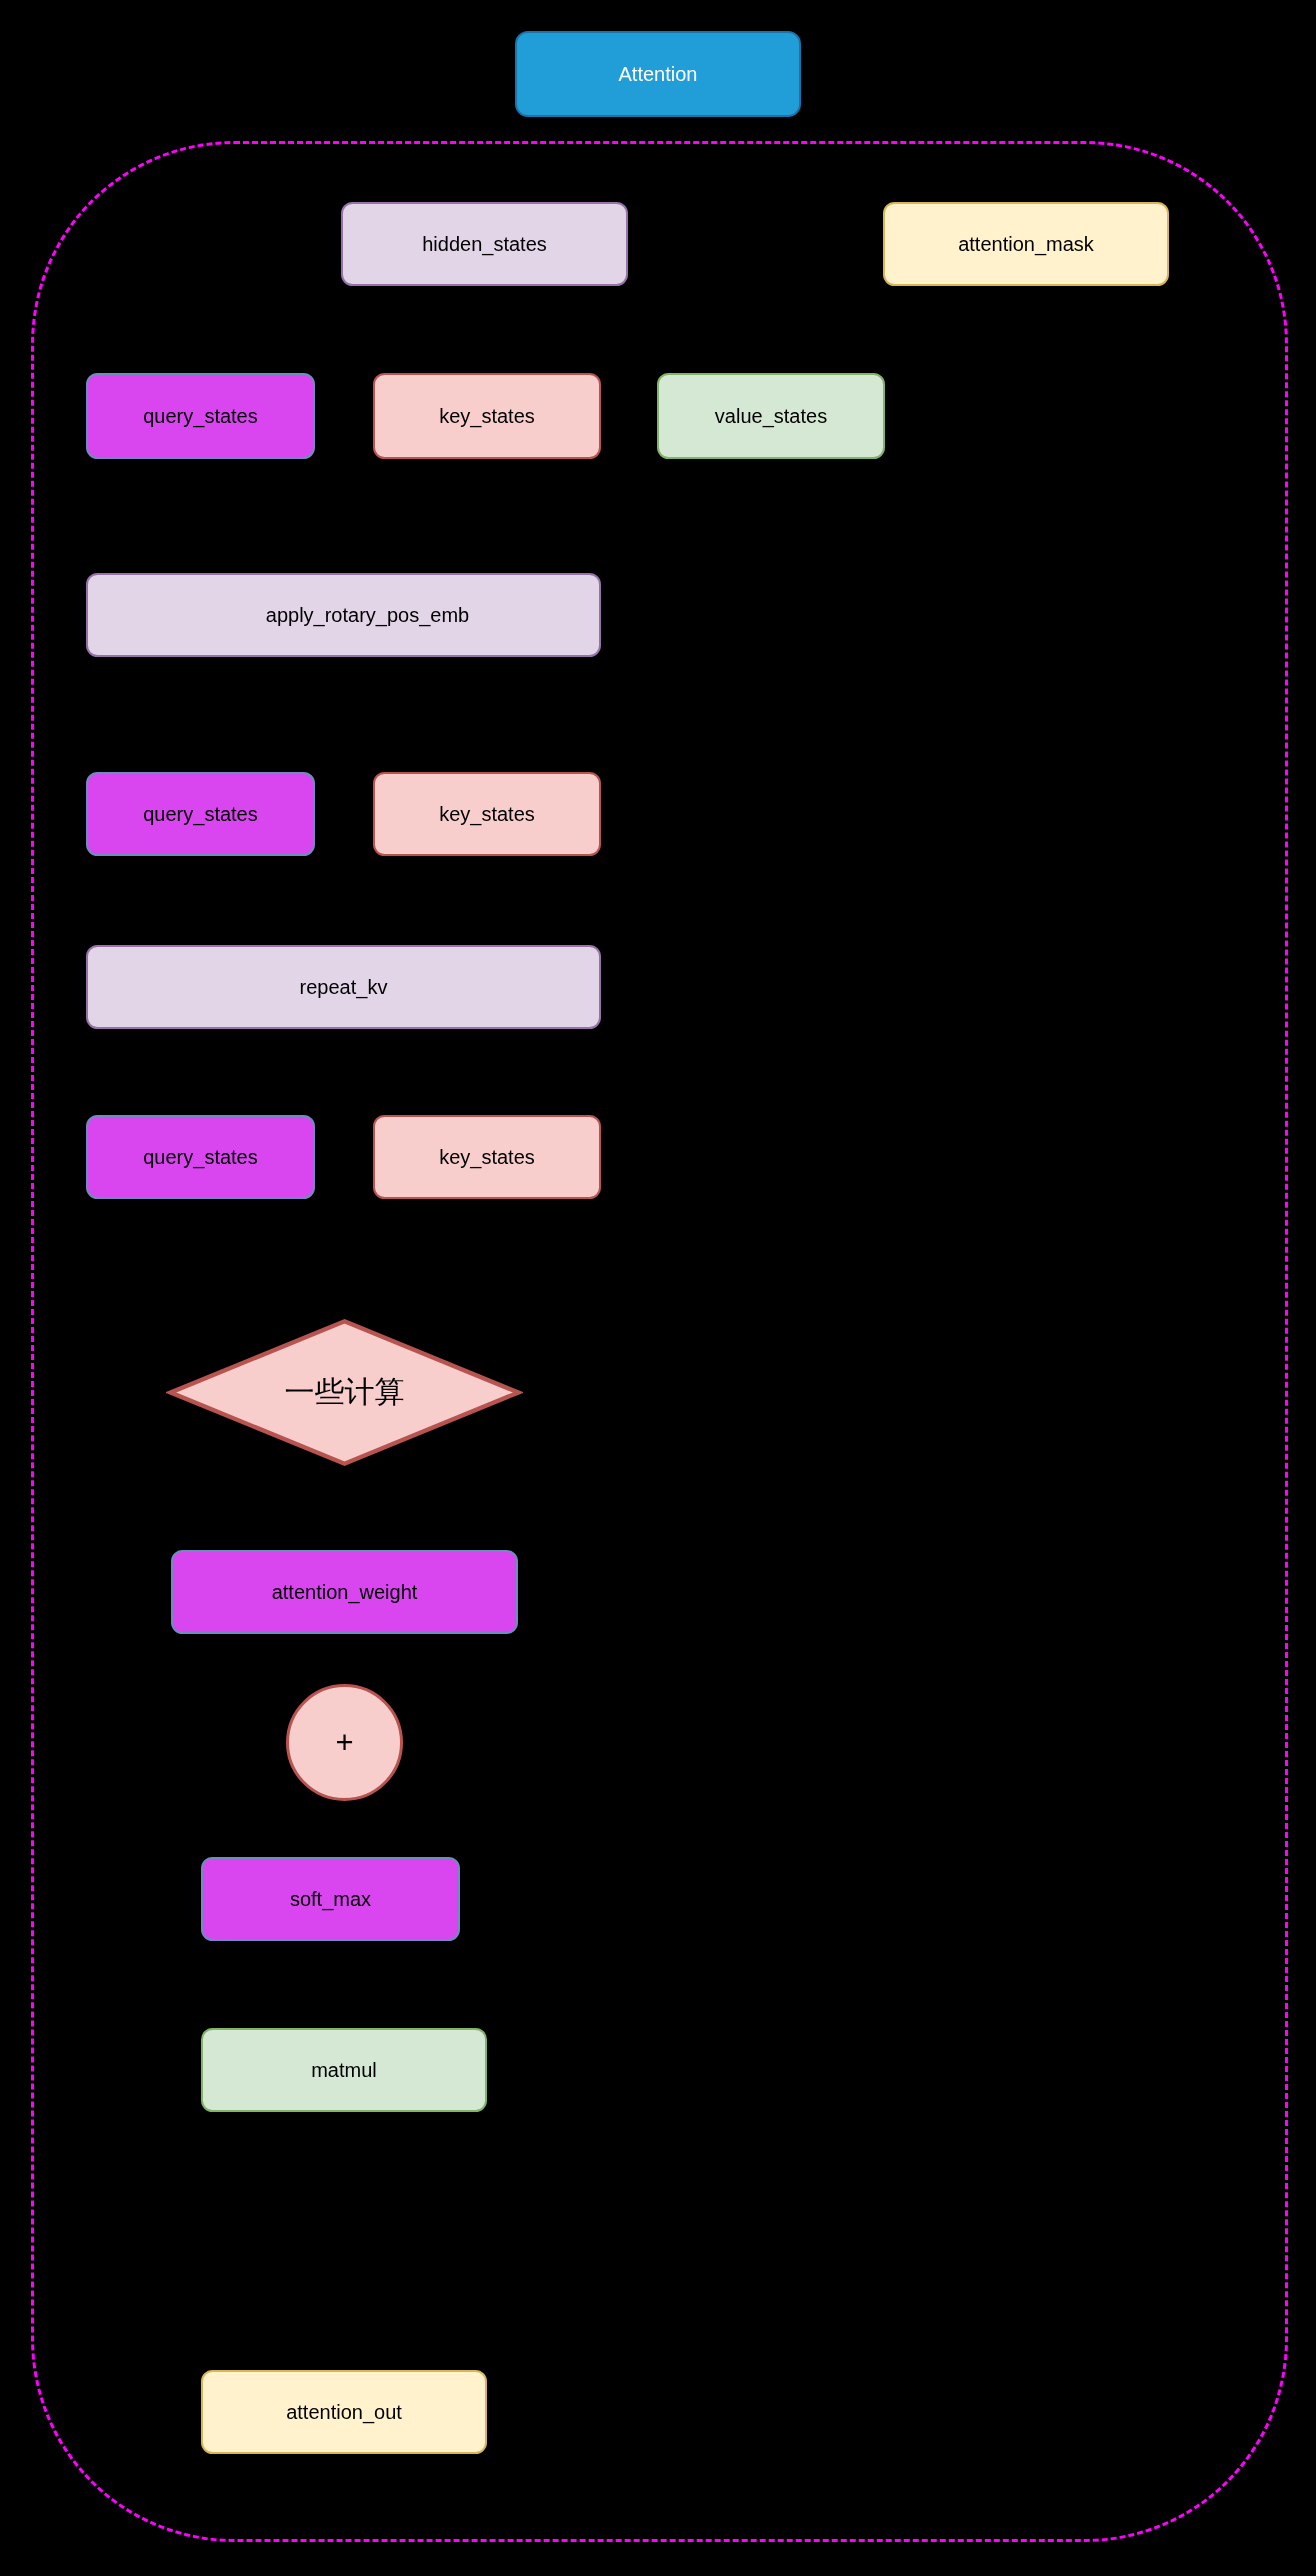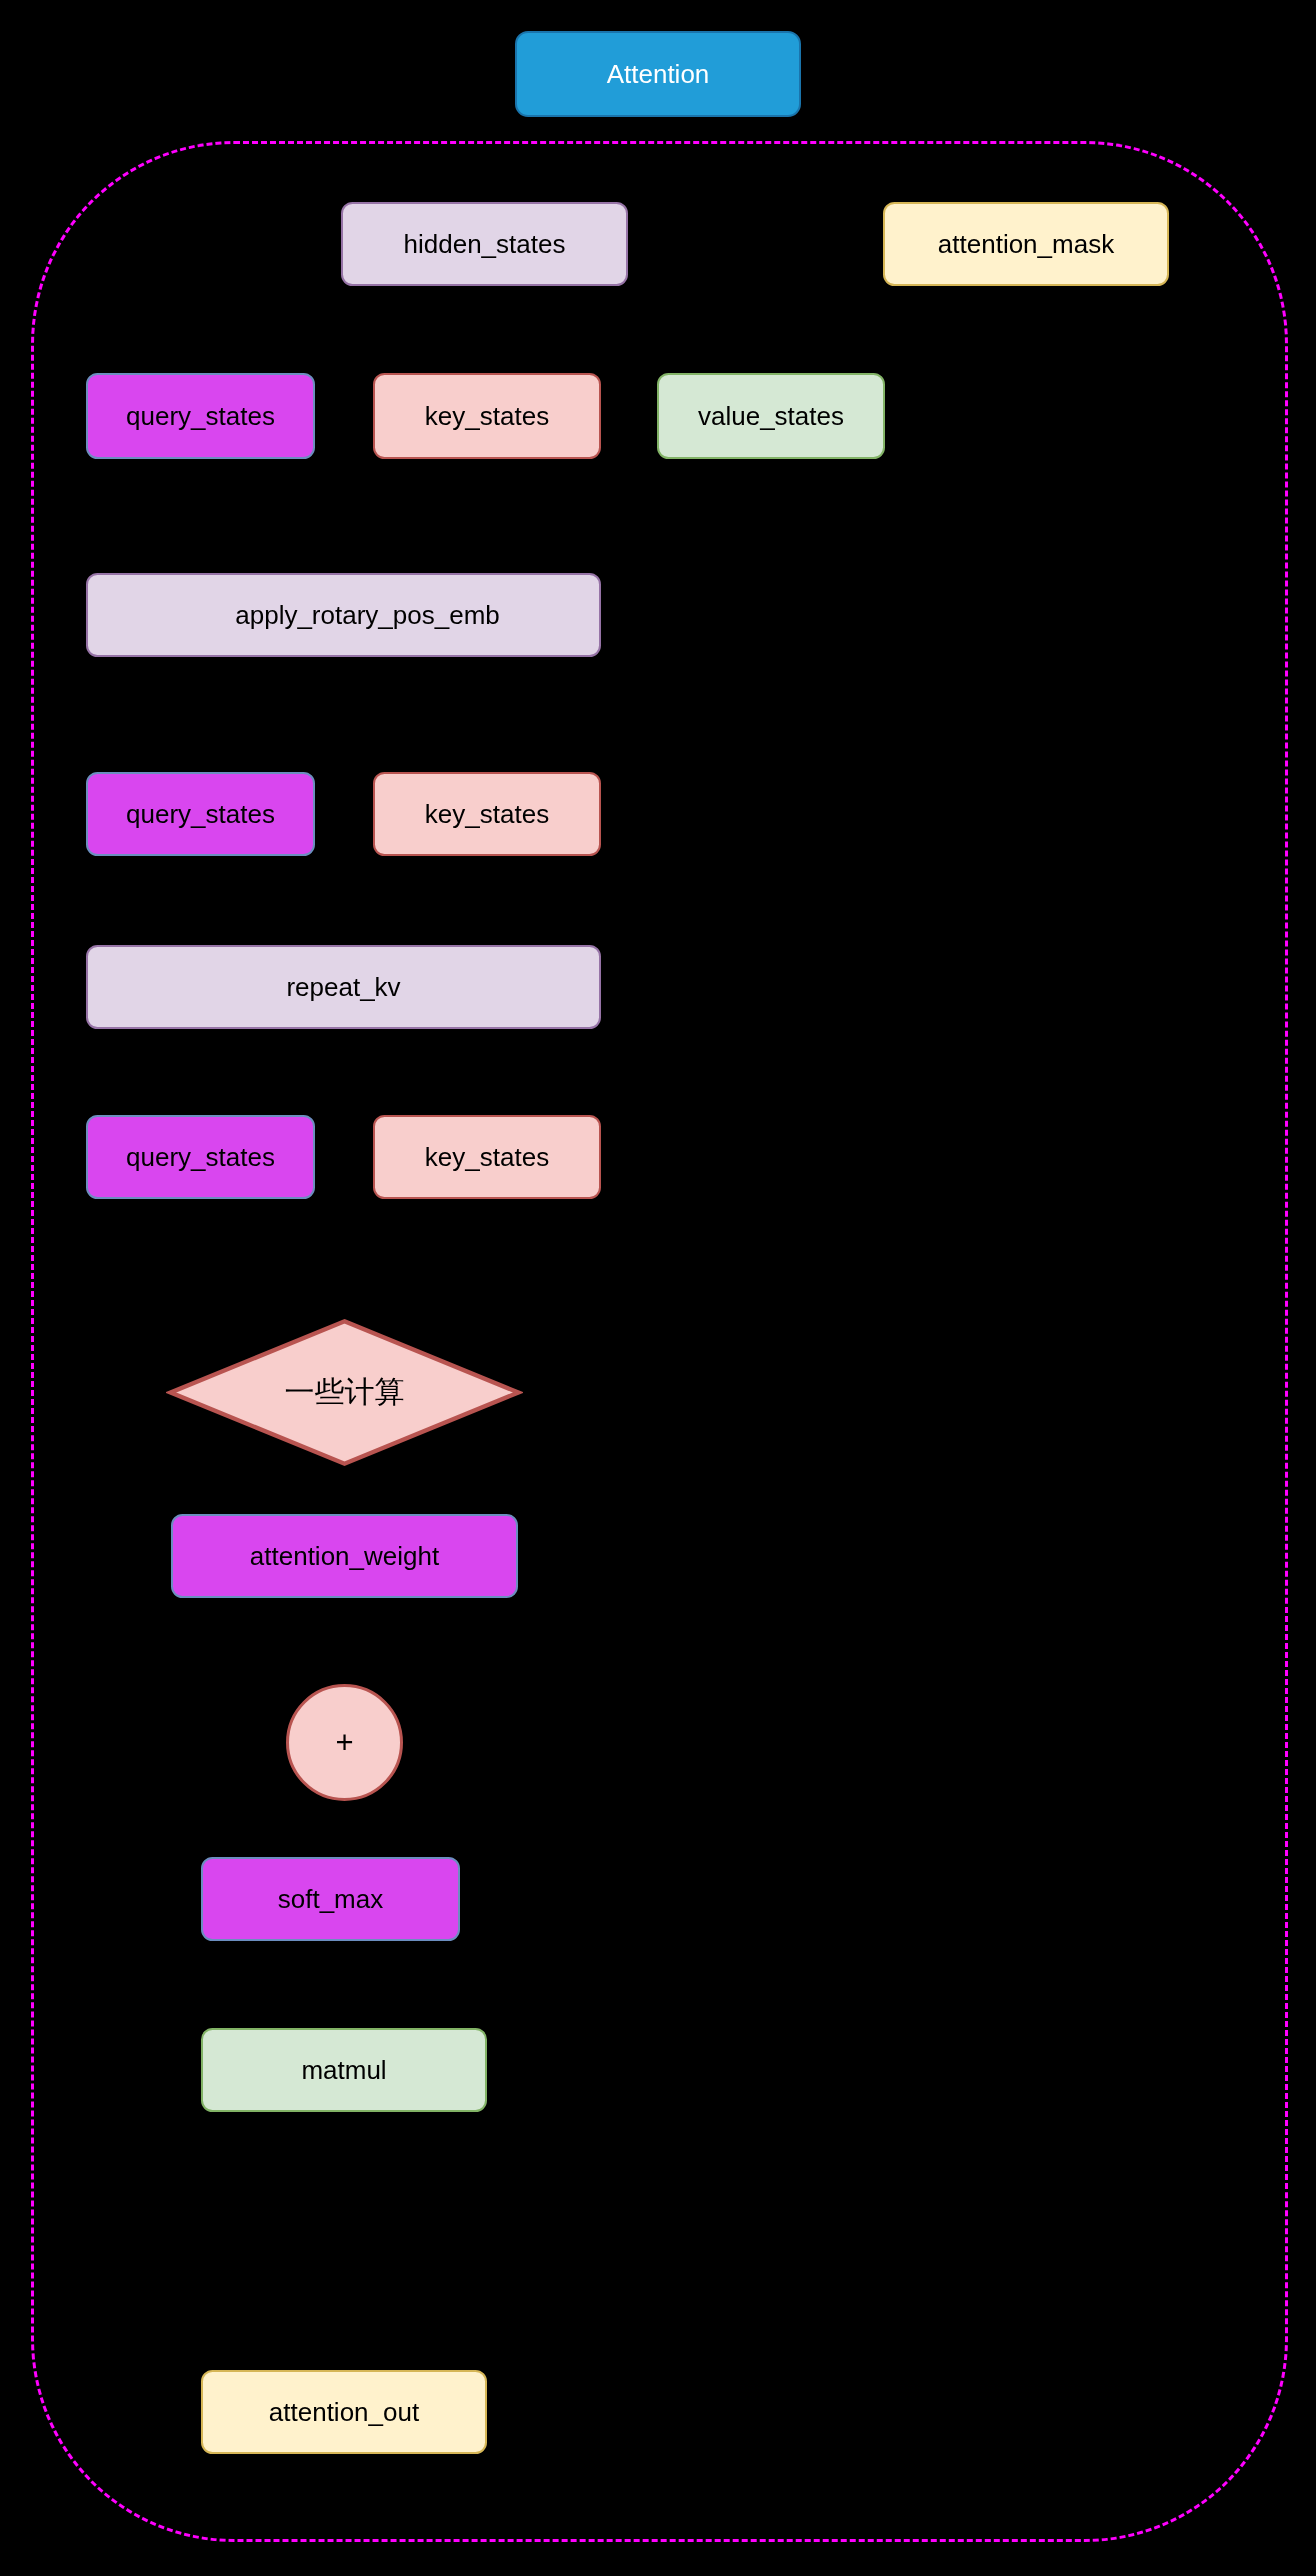--- a/index.html
+++ b/index.html
@@ -16,21 +16,21 @@
     font-family: "Liberation Sans", sans-serif;
   }
   .node {
     position: absolute;
     box-sizing: border-box;
     border: 2.9px solid #000;
     border-radius: 11.4px;
     display: flex;
     align-items: center;
     justify-content: center;
-    font-size: 26px;
+    font-size: 20px;
     color: #000000;
     white-space: nowrap;
   }
   .title-node {
     background: #219DD8;
     border-color: #1A74AC;
     color: #FFFFFF;
     border-radius: 13px;
   }
   .c-purple { background: #E1D5E7; border-color: #9673A6; }
@@ -87,21 +87,21 @@
   #n-attention-mask { left: 883px; top: 202px;  width: 286px; height: 84px; }
   #n-query-1        { left: 86px;  top: 373px;  width: 229px; height: 86px; }
   #n-key-1          { left: 373px;  top: 373px;  width: 228px; height: 86px; }
   #n-value          { left: 657px;  top: 373px;  width: 228px; height: 86px; }
   #n-rotary         { left: 86px;  top: 573px;  width: 515px; height: 84px; padding-left: 48px; }
   #n-query-2        { left: 86px;  top: 772px; width: 229px; height: 84px; }
   #n-key-2          { left: 373px;  top: 772px; width: 228px; height: 84px; }
   #n-repeat-kv      { left: 86px;  top: 945px; width: 515px; height: 84px; }
   #n-query-3        { left: 86px;  top: 1115px; width: 229px; height: 84px; }
   #n-key-3          { left: 373px;  top: 1115px; width: 228px; height: 84px; }
-  #n-attn-weight    { left: 171px;  top: 1514px; width: 347px; height: 84px; }
+  #n-attn-weight    { left: 171px;  top: 1550px; width: 347px; height: 84px; }
   #n-soft-max       { left: 201px;  top: 1857px; width: 259px; height: 84px; }
   #n-matmul         { left: 201px;  top: 2028px; width: 286px; height: 84px; }
   #n-o-proj         { left: 201px;  top: 2199px; width: 286px; height: 84px; }
   #n-attention-out  { left: 201px;  top: 2370px; width: 286px; height: 84px; }
 </style>
 </head>
 <body>
 
 <div id="canvas">
 

